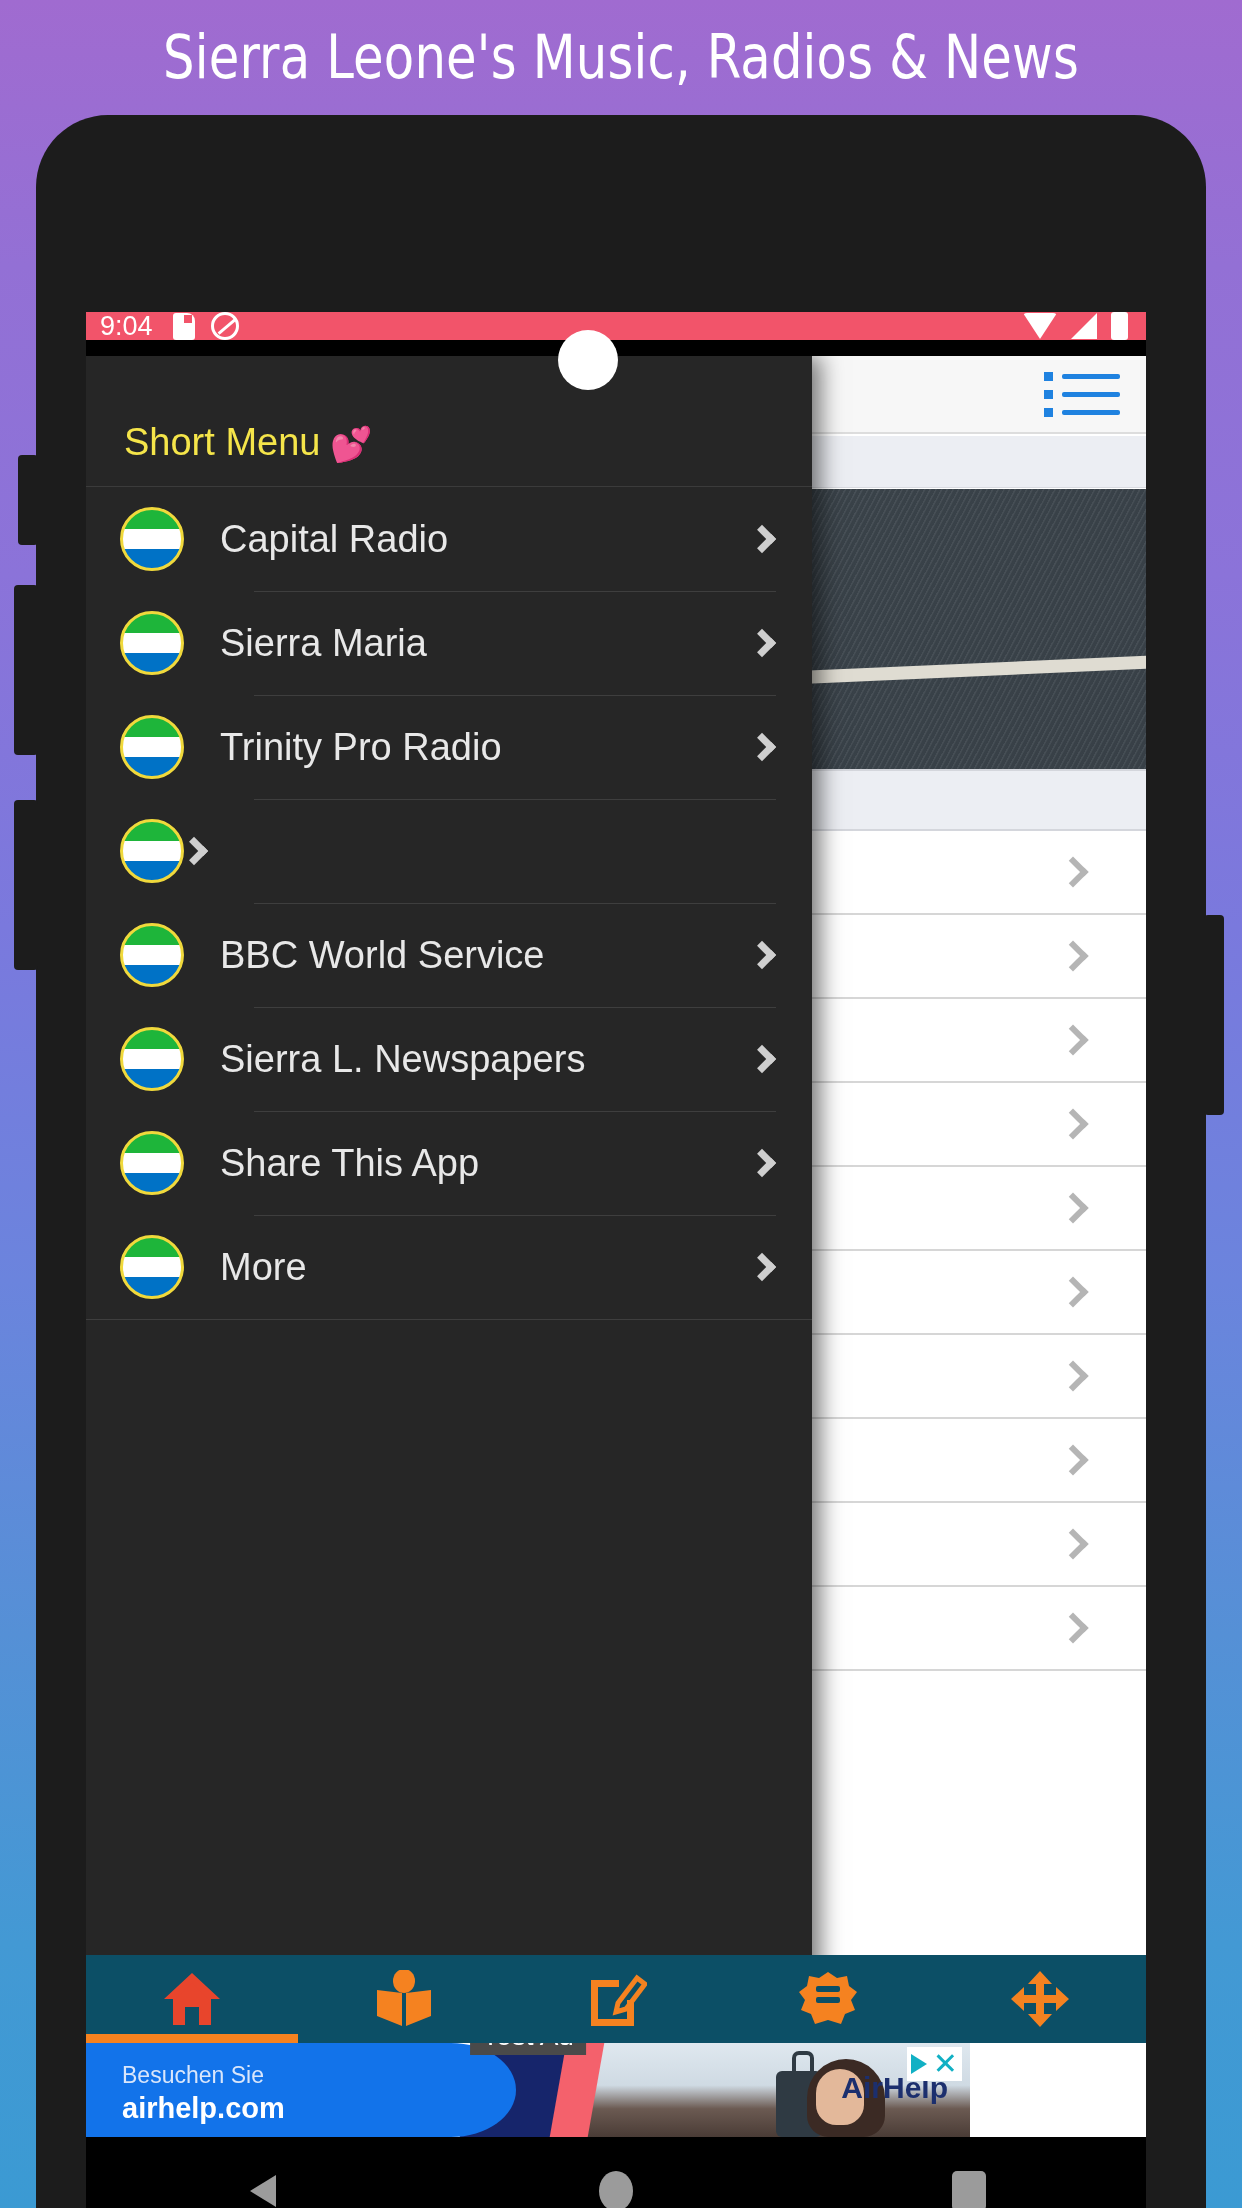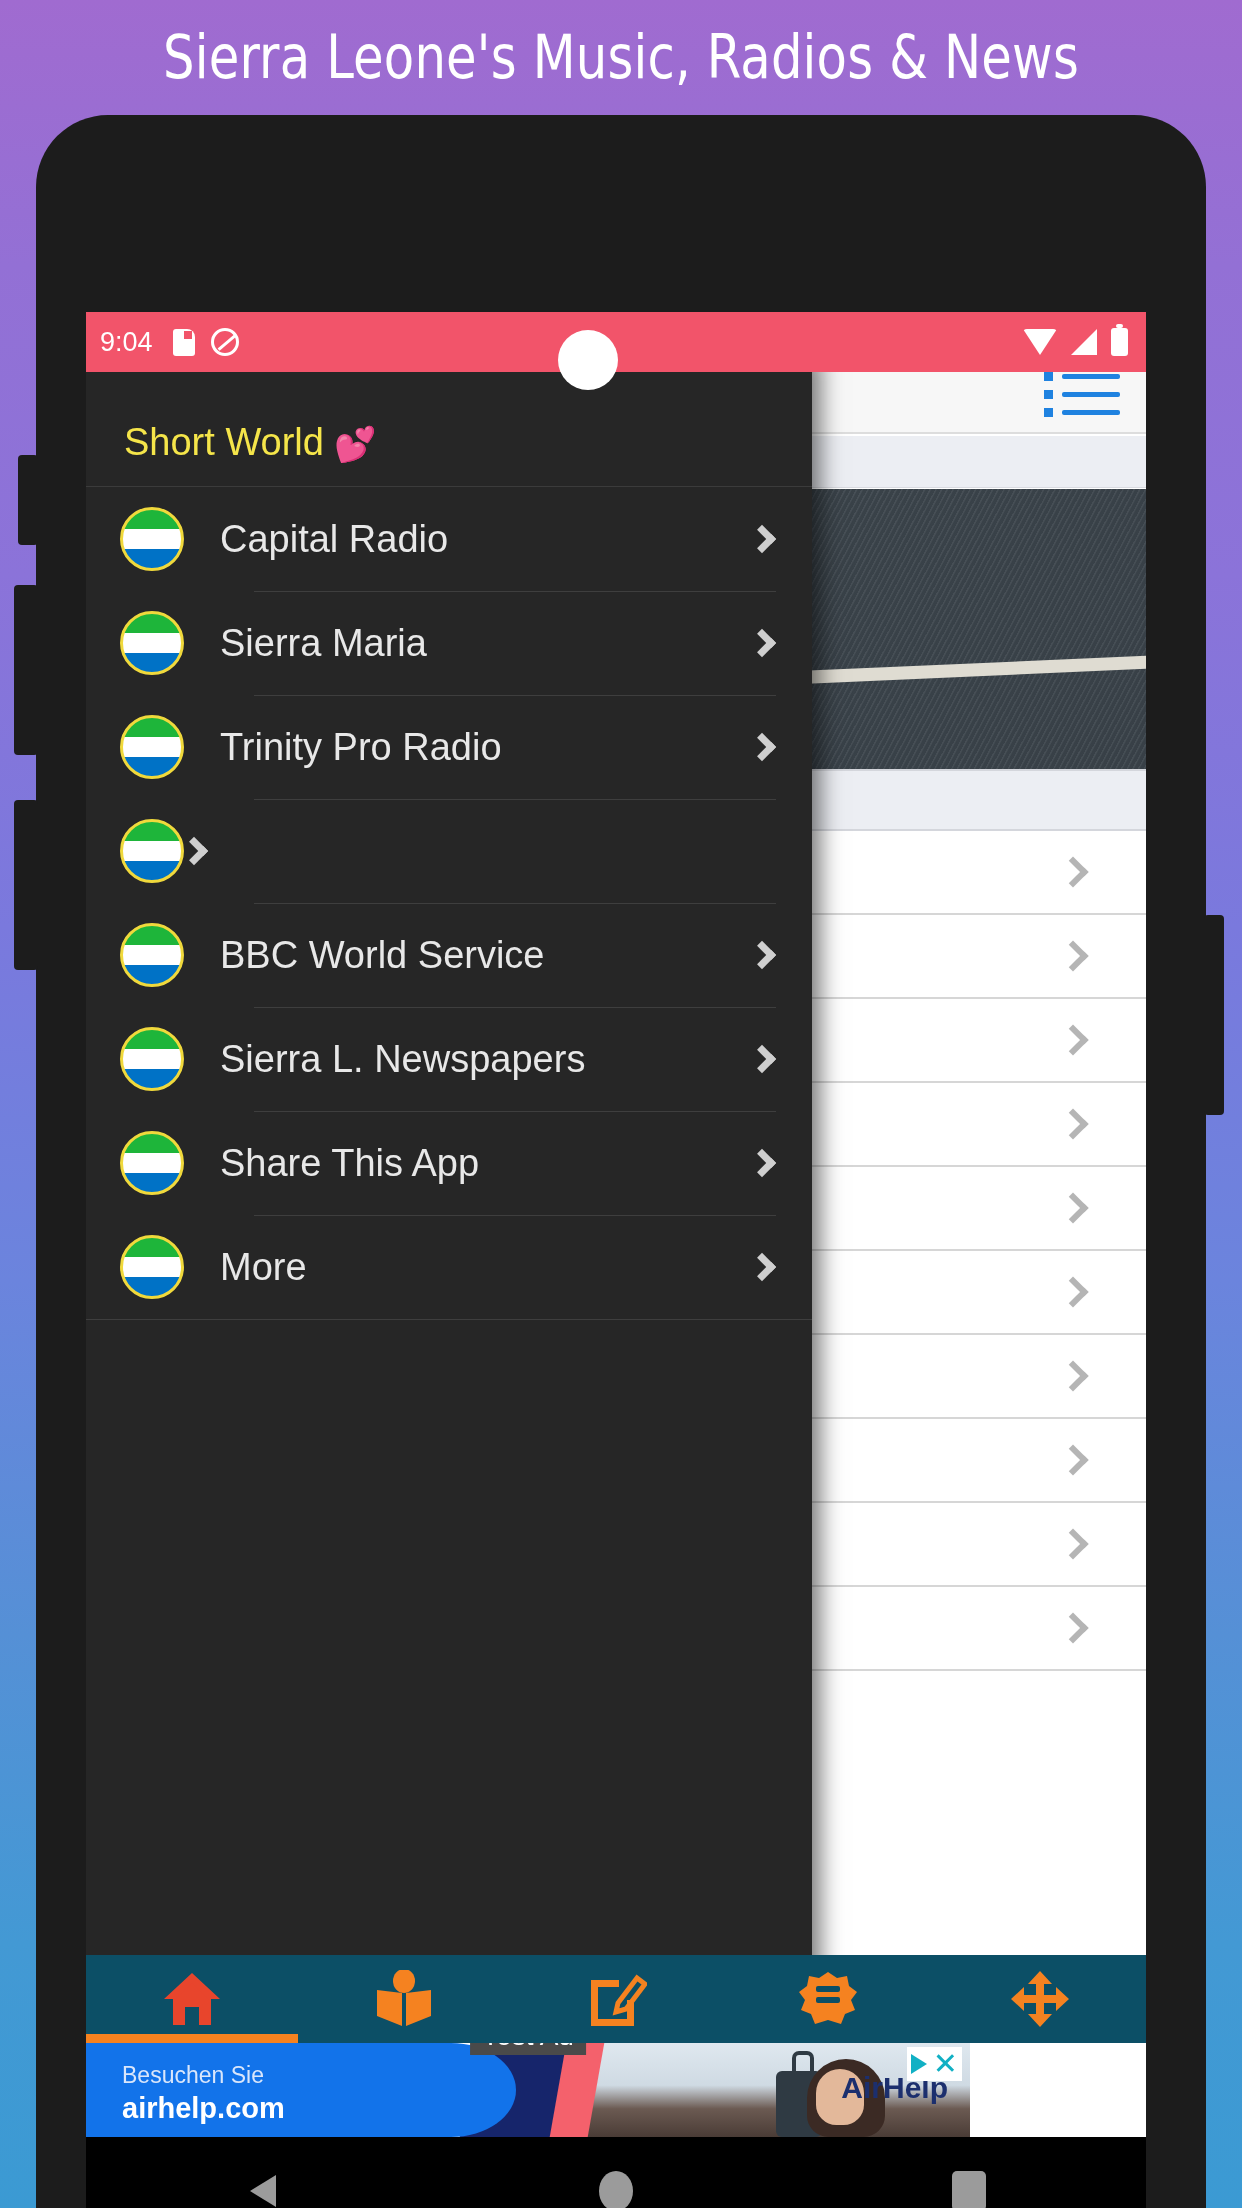--- a/index.html
+++ b/index.html
@@ -58,21 +58,21 @@
     position: absolute;
     left: 50px; top: 197px;
     width: 1060px; height: 1933px;
     background: #000000;
     overflow: hidden;
   }
 
   
   .statusbar {
     position: absolute; left: 0; top: 0;
-    width: 1060px; height: 60px;
+    width: 1060px; height: 28px;
     background: #f2546a;
     display: flex; align-items: center;
     padding: 0 14px;
     z-index: 30;
   }
   .sb-time {
     color: #ffffff; font-size: 27px; font-weight: 400;
     margin-right: 20px;
   }
   .sb-icons-left { display: flex; align-items: center; gap: 16px; }
@@ -450,21 +450,21 @@
             <div class="chev-gray"></div>
           </div>
         <div class="app-row">
             <div class="chev-gray"></div>
           </div>
       </div>
     </div>
 
     <div class="drawer">
       <div class="drawer-header">
-        <span class="drawer-title">Short World</span>
+        <span class="drawer-title">Short Menu</span>
         <span class="heart-emoji">💕</span>
       </div>
       <div class="drawer-divider"></div>
 
       <div class="drawer-list">
         <div class="drawer-item">
           <div class="flag-circle"></div>
           <div class="item-label">Capital Radio</div>
           <div class="chev-white"></div>
         </div>

